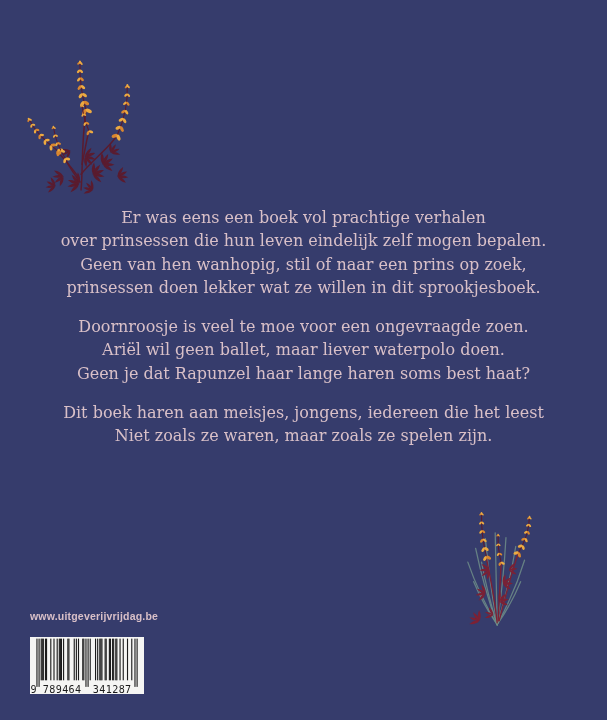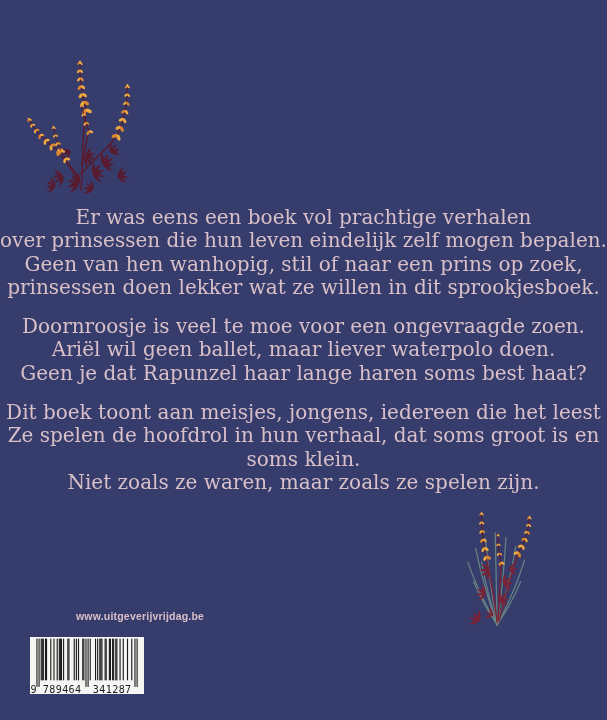--- a/index.html
+++ b/index.html
@@ -17,29 +17,28 @@
   .stem{stroke:var(--leaf);fill:none;stroke-linecap:round;}
   .stem2{stroke:var(--leaf2);fill:none;stroke-linecap:round;}
   .leaf{fill:var(--leaf);}
   .leaf2{fill:var(--leaf2);}
   .flower{fill:var(--flower);}
   .flower2{fill:var(--flower2);}
   .grass{stroke:var(--grass);fill:none;stroke-width:1.3;stroke-linecap:round;opacity:.85;}
   .blurb{
     position:absolute;left:0;right:0;top:206px;
     text-align:center;color:var(--text);
-    font-size:20px;line-height:23.3px;
+    font-size:16px;line-height:23.3px;
   }
   .blurb .para{margin:0 0 16px 0;}
   .website{
     position:absolute;left:30px;top:610px;
     font-family:"Liberation Sans", sans-serif;
     font-weight:700;font-size:10.5px;letter-spacing:.2px;
     color:var(--text);
-    margin-left:46px;
   }
   .barcode{
     position:absolute;left:30px;top:637px;width:114px;height:57px;
     background:var(--barcode_bg);
   }
   .barcode svg{display:block;width:100%;height:100%;}
   .bc-digit{
     font-family:"DejaVu Sans Mono", monospace;
     font-size:9.5px;fill:var(--barcode_bars);
   }
@@ -176,22 +175,21 @@
       <div class="line">over prinsessen die hun leven eindelijk zelf mogen bepalen.</div>
       <div class="line">Geen van hen wanhopig, stil of naar een prins op zoek,</div>
       <div class="line">prinsessen doen lekker wat ze willen in dit sprookjesboek.</div>
     </div>
     <div class="para">
       <div class="line">Doornroosje is veel te moe voor een ongevraagde zoen.</div>
       <div class="line">Ariël wil geen ballet, maar liever waterpolo doen.</div>
       <div class="line">Geen je dat Rapunzel haar lange haren soms best haat?</div>
     </div>
     <div class="para">
-      <div class="line">Dit boek toont aan meisjes, jongens, iedereen die het leest</div>
-      <div class="line">Ze spelen de hoofdrol in hun verhaal, dat soms groot is en soms klein.</div>
+      <div class="line">Dit boek haren aan meisjes, jongens, iedereen die het leest</div>
       <div class="line">Niet zoals ze waren, maar zoals ze spelen zijn.</div>
     </div>
   </div>
 
   <svg class="plant plant-bottom" id="plantBottom" viewBox="0 0 90 130">
       <path d="M38 122 Q 19 90 8 58" class="grass"></path>
       <path d="M38 122 Q 24 83 16 44" class="grass"></path>
       <path d="M38 122 Q 30 78 26 34" class="grass"></path>
       <path d="M38 122 Q 37 75 36 28" class="grass"></path>
       <path d="M38 122 Q 44.5 77.5 47 33" class="grass"></path>

